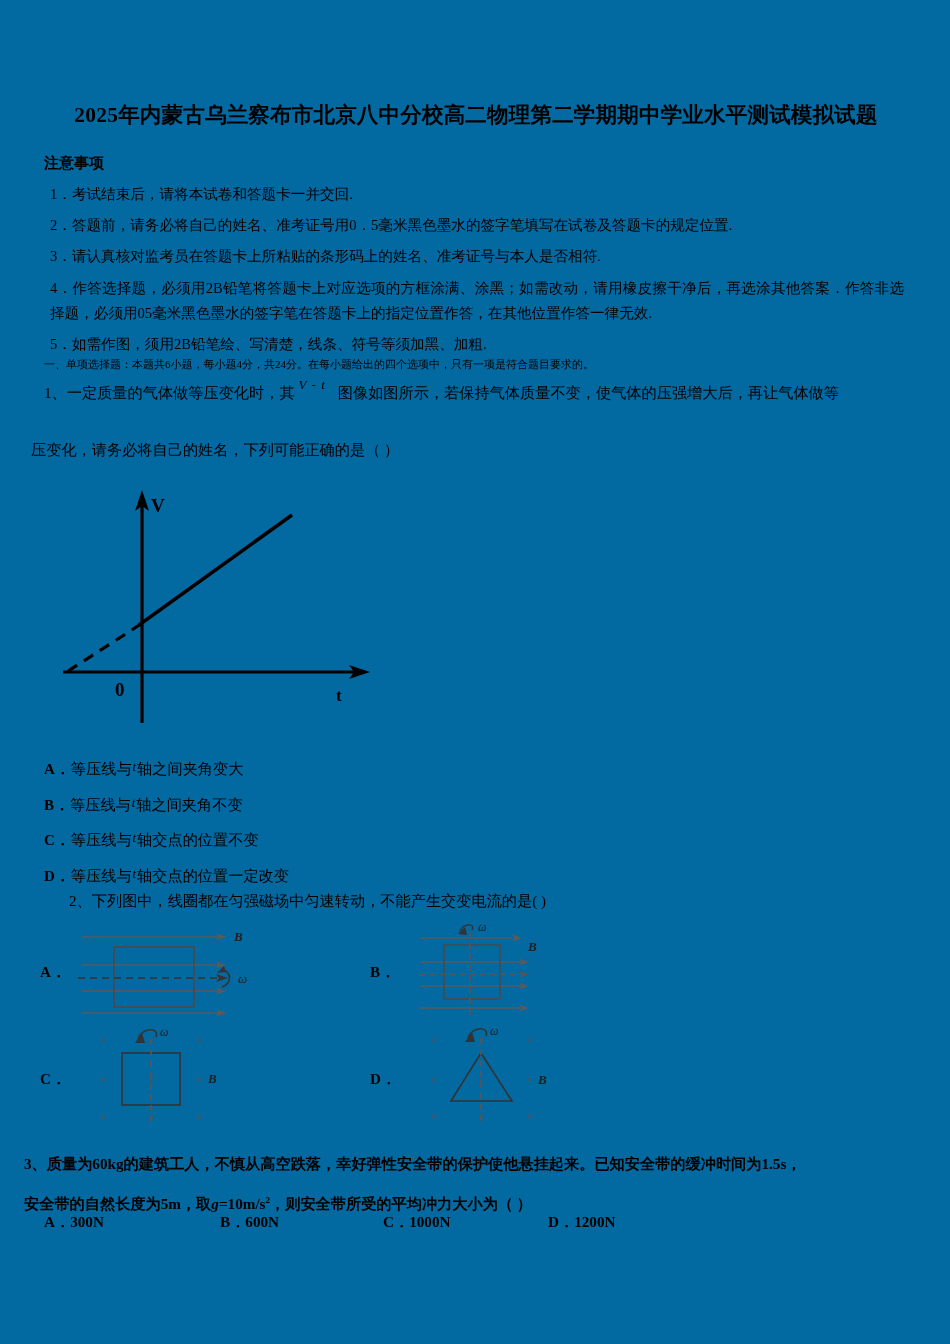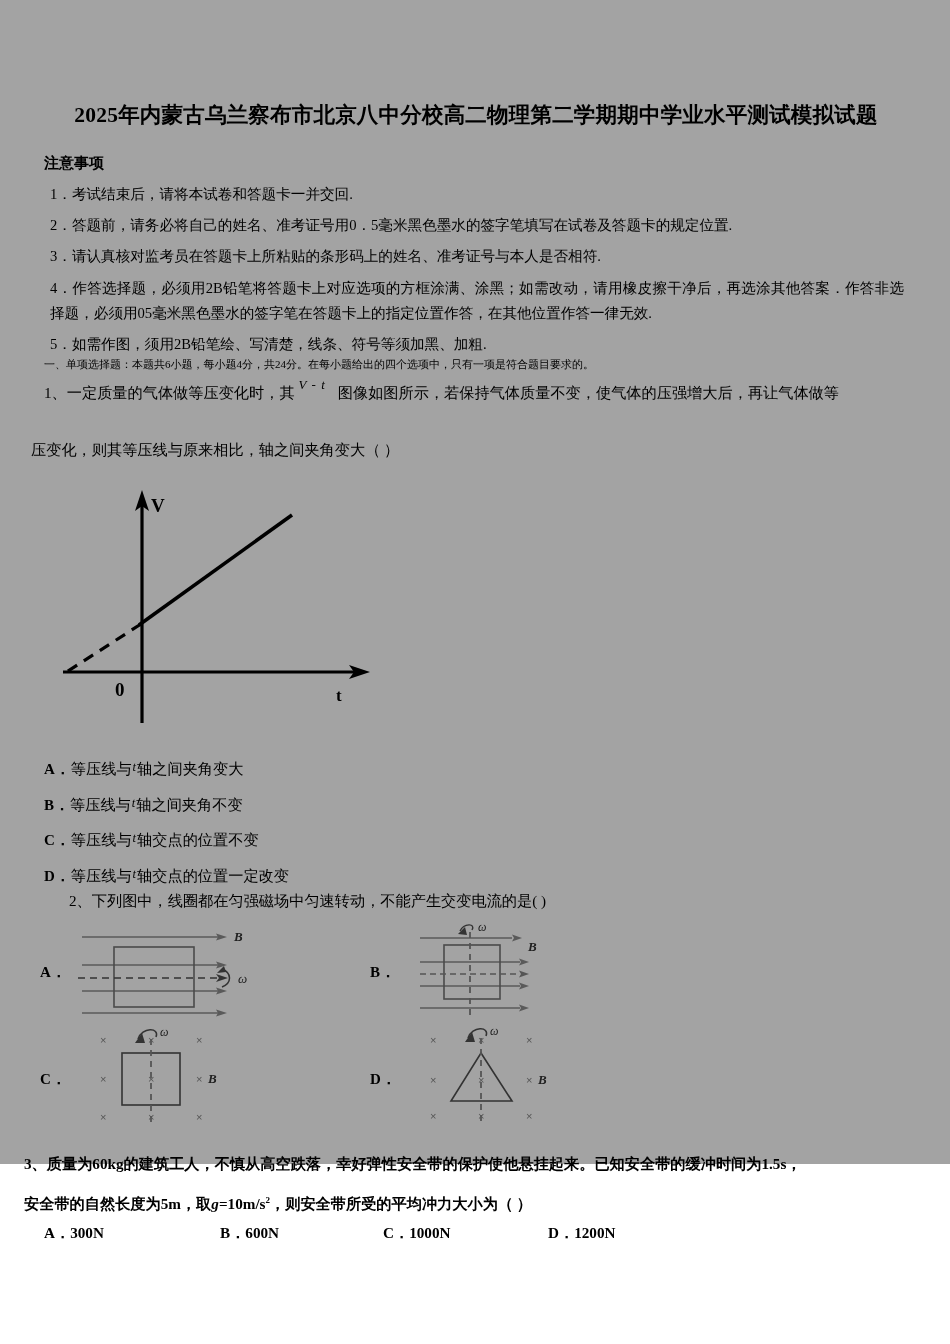--- a/index.html
+++ b/index.html
@@ -12,22 +12,22 @@
     height: 1344px;
     position: relative;
     font-family: "Liberation Serif", "DejaVu Serif", serif;
     color: #000000;
     overflow: hidden;
   }
   .page {
     position: absolute;
     left: 0; top: 0;
     width: 950px;
-    height: 1164px;
-    background: #a3a3a3;
+    height: 1344px;
+    background: #0369a1;
   }
   .doc-title {
     position: absolute;
     left: 44px;
     top: 101px;
     width: 864px;
     text-align: center;
     font-size: 21.5px;
     font-weight: bold;
     letter-spacing: 0.2px;
@@ -167,21 +167,21 @@
     left: 44px;
     top: 1212px;
     width: 700px;
     font-size: 15.2px;
     font-weight: bold;
     white-space: nowrap;
   }
   .q3-options span.oitem {
     display: inline-block;
   }
-  .o1 { width: 176px; margin-top: 11px; }
+  .o1 { width: 176px; }
   .o2 { width: 163px; }
   .o3 { width: 165px; }
   sup.sq { font-size: 9px; vertical-align: super; }
 </style>
 </head>
 <body>
 
 <div class="page">
 
   <div class="doc-title">2025年内蒙古乌兰察布市北京八中分校高二物理第二学期期中学业水平测试模拟试题</div>
@@ -194,21 +194,21 @@
     <p>3．请认真核对监考员在答题卡上所粘贴的条形码上的姓名、准考证号与本人是否相符.</p>
     <p>4．作答选择题，必须用2B铅笔将答题卡上对应选项的方框涂满、涂黑；如需改动，请用橡皮擦干净后，再选涂其他答案．作答非选择题，必须用05毫米黑色墨水的签字笔在答题卡上的指定位置作答，在其他位置作答一律无效.</p>
     <p>5．如需作图，须用2B铅笔绘、写清楚，线条、符号等须加黑、加粗.</p>
   </div>
 
   <div class="section-head">一、单项选择题：本题共6小题，每小题4分，共24分。在每小题给出的四个选项中，只有一项是符合题目要求的。</div>
 
   <div class="q1-stem">
     <span>1、</span><span>一定质量的气体做等压变化时，其</span><span class="vt-inline">V - t</span><span>图像如图所示，若保持气体质量不变，使气体的压强增大后，再让气体做等</span>
   </div>
-  <div class="q1-stem2">压变化，则其等压线与原来相比，轴之间夹角变大（      ）</div>
+  <div class="q1-stem2">压变化，请务必将自己的姓名，下列可能正确的是（      ）</div>
 
   <div class="figure1">
     <svg width="330" height="250" viewBox="0 0 330 250">
 
       <line x1="87" y1="25" x2="87" y2="243" stroke="#000" stroke-width="3.2"></line>
       <polygon points="87,10 80,31 87,26 94,31" fill="#000"></polygon>
 
       <line x1="8" y1="192" x2="300" y2="192" stroke="#000" stroke-width="3.2"></line>
       <polygon points="315,192 294,185 299,192 294,199" fill="#000"></polygon>
 

